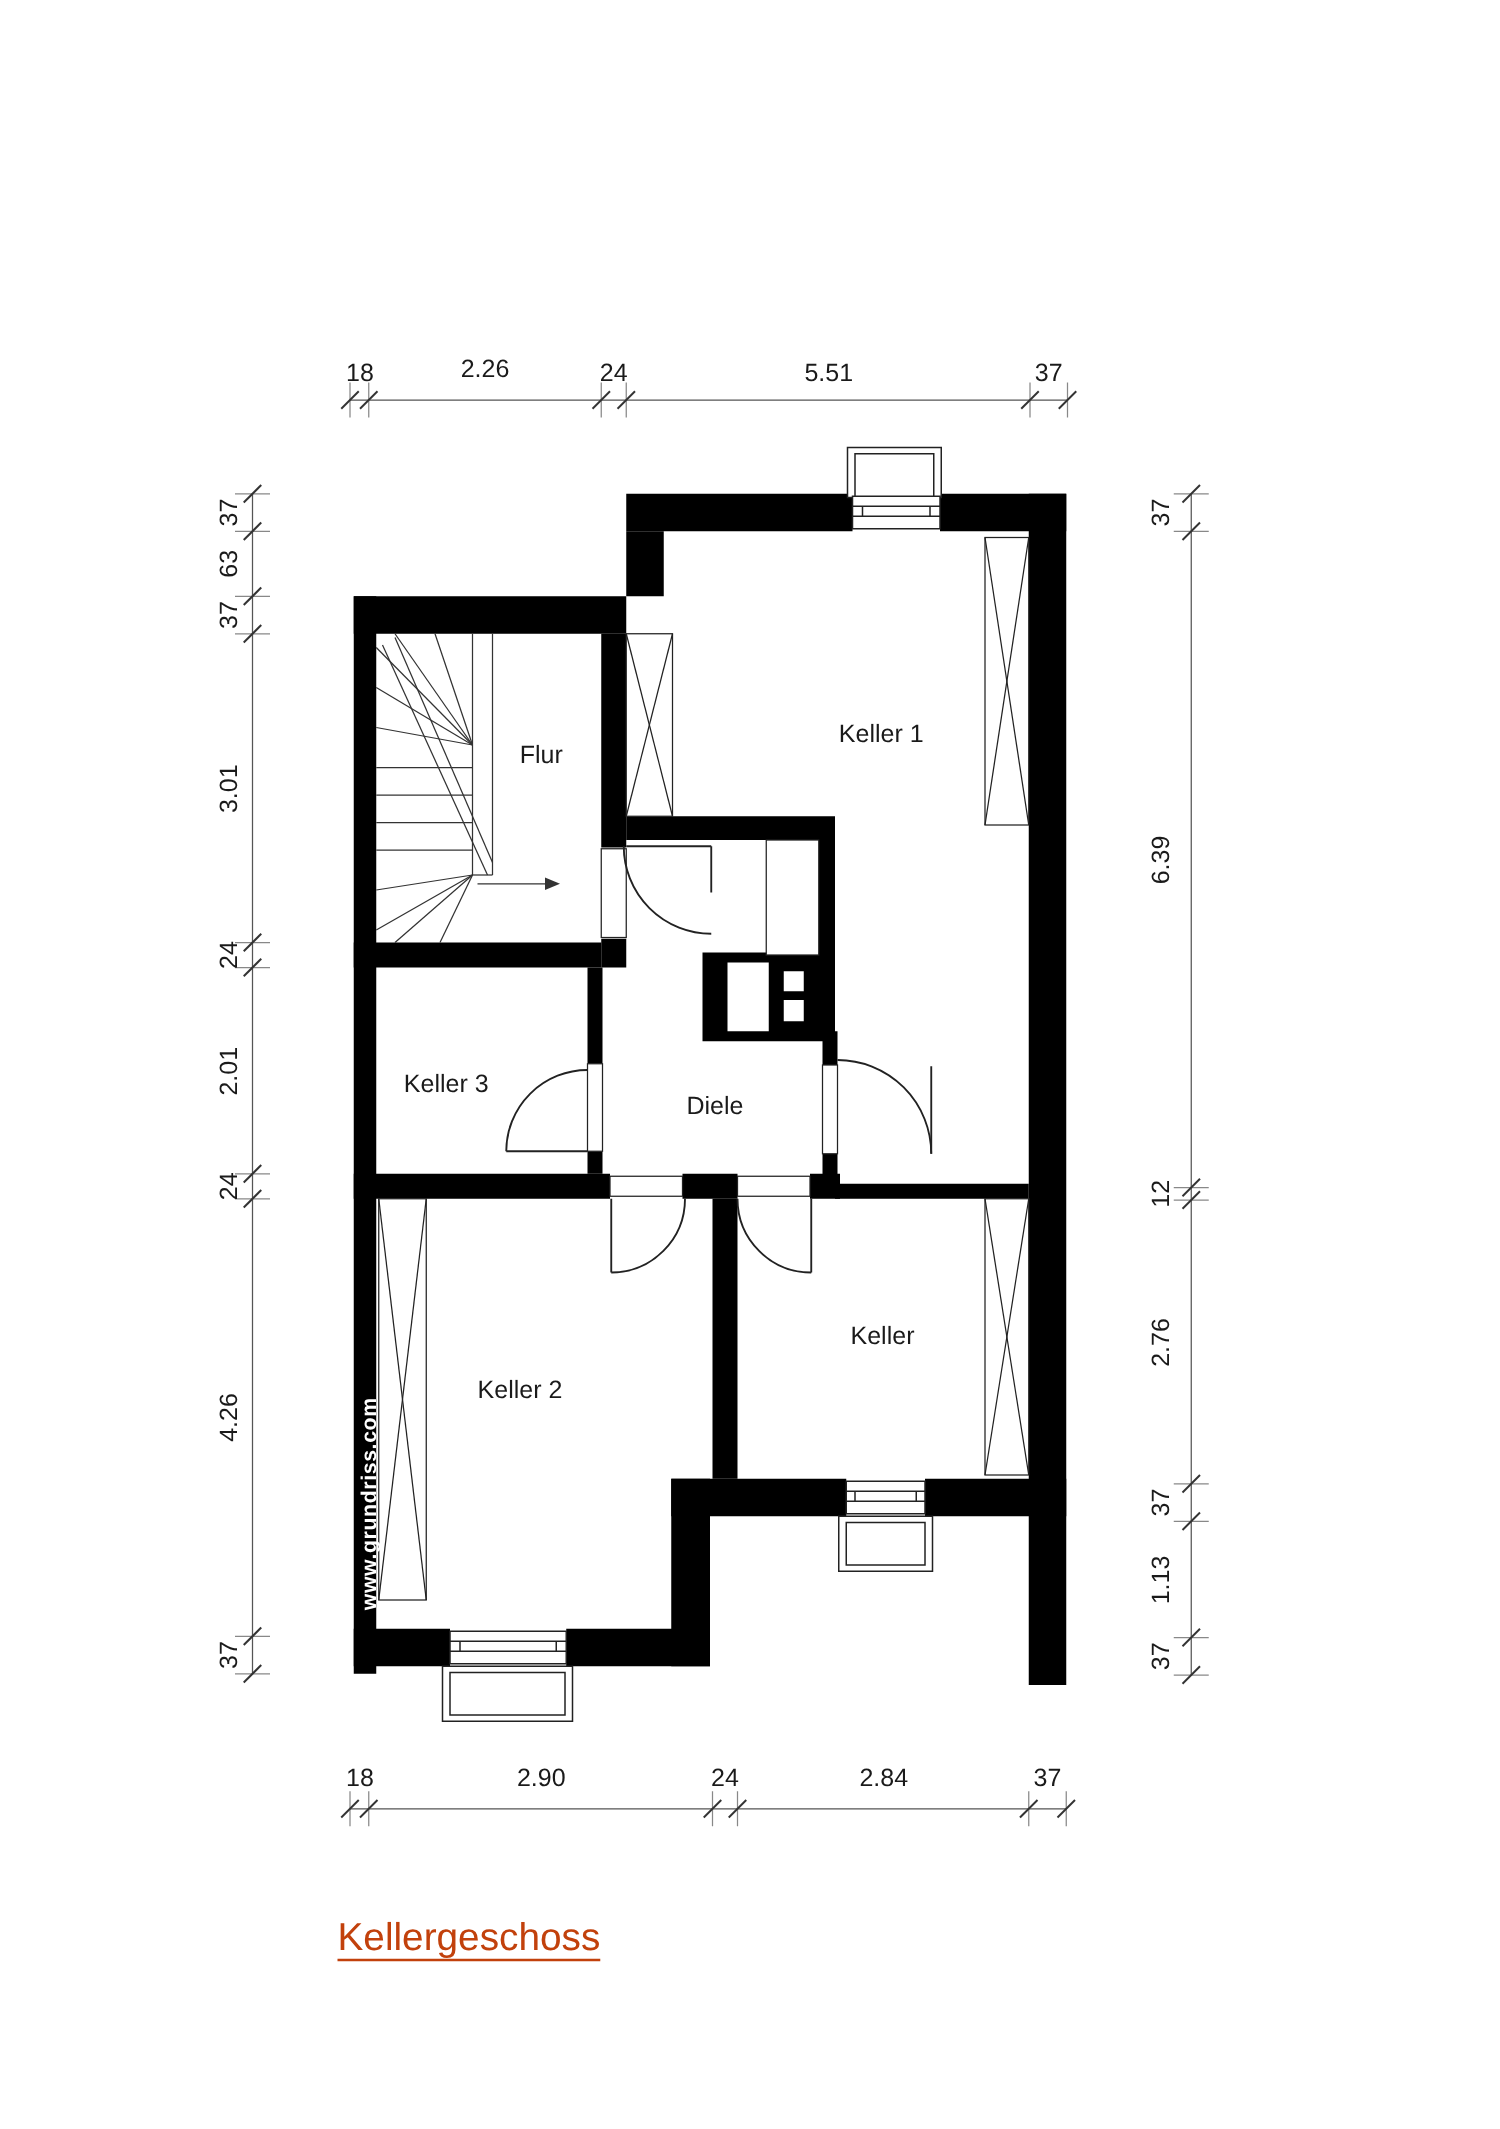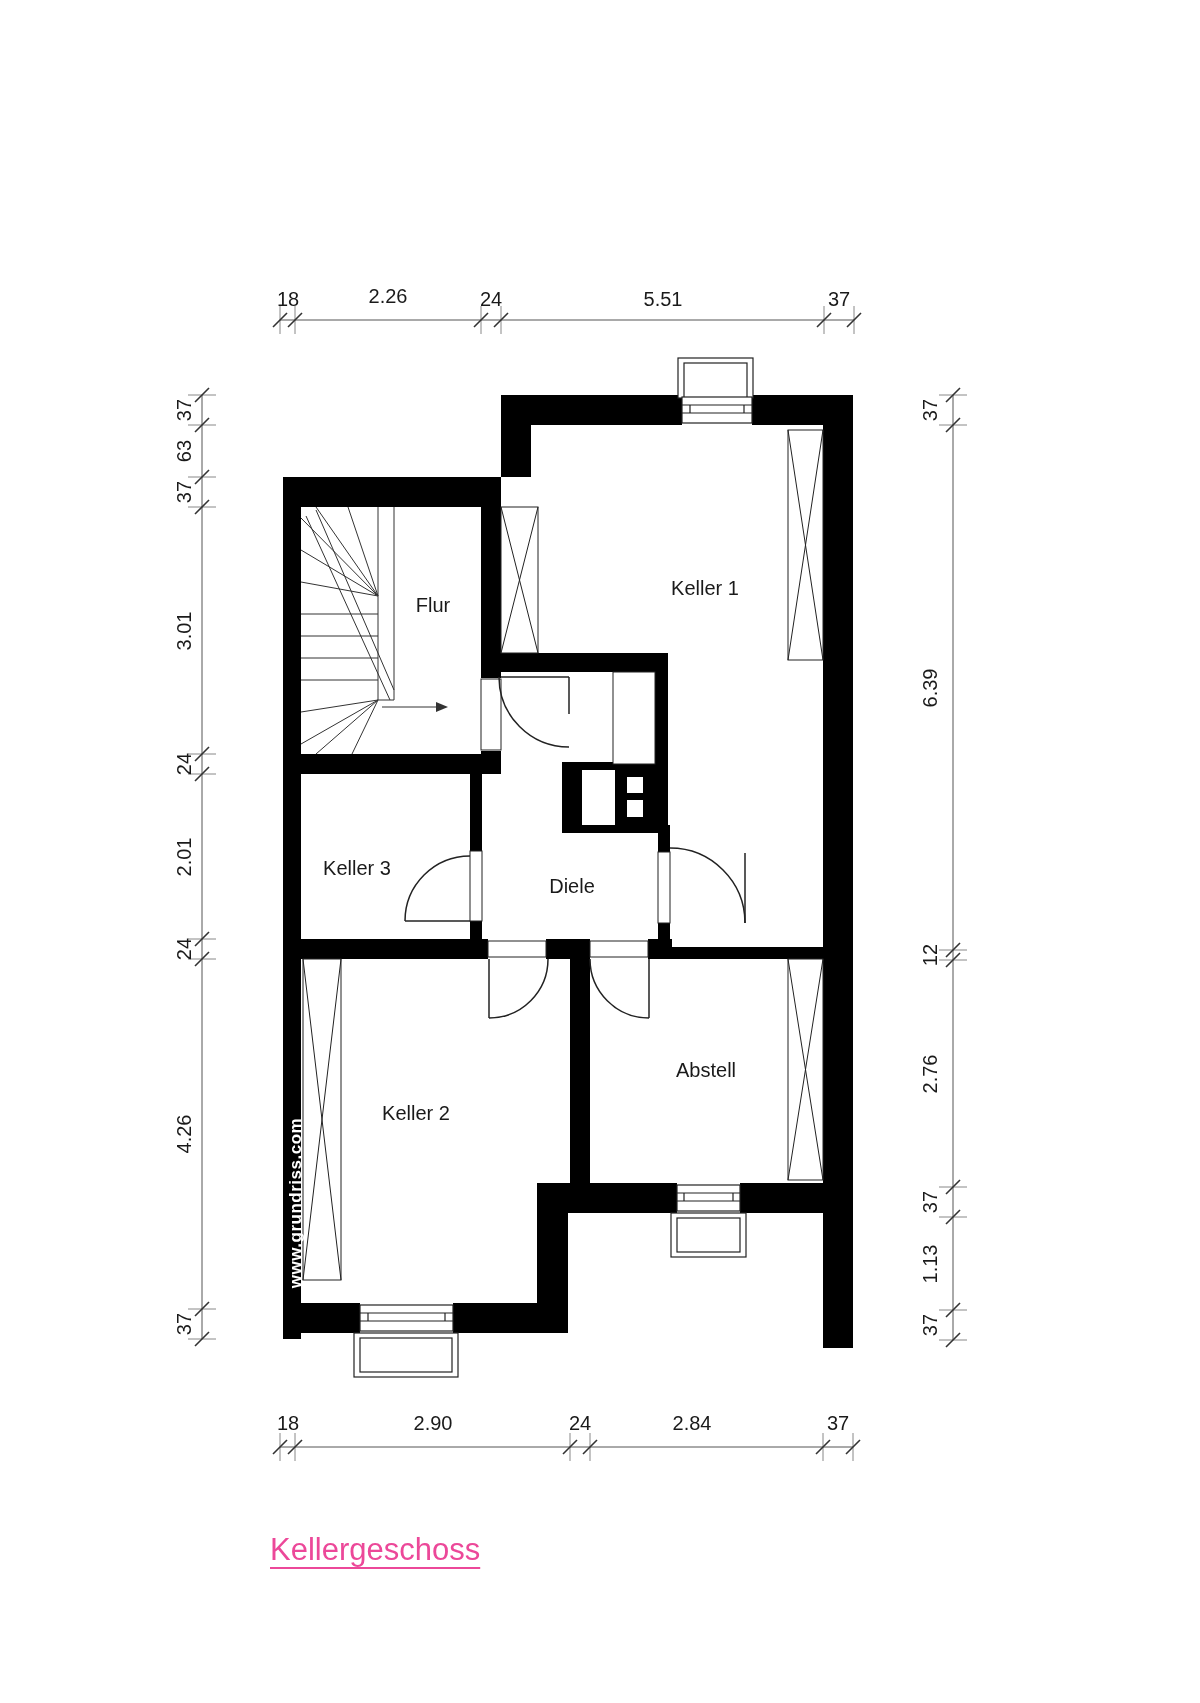--- a/index.html
+++ b/index.html
@@ -6,21 +6,21 @@
   #stage{position:relative;width:1200px;height:1703px;background:#ffffff;overflow:hidden;
          font-family:"Liberation Sans",sans-serif;color:#111;}
   #plan-svg{position:absolute;left:0;top:0;}
   .txt{position:absolute;transform:translate(-50%,-50%);white-space:nowrap;
        font-size:20px;color:#1a1a1a;}
   .txt.vert{transform:translate(-50%,-50%) rotate(-90deg);}
   .room-label{font-size:20px;}
   .dim-label{font-size:20px;}
   #page-title{position:absolute;transform:none;font-size:31px;
        text-decoration:underline;text-underline-offset:7px;
-       text-decoration-thickness:2px;color:#ec4899;}
+       text-decoration-thickness:2px;color:#c2410c;}
   #watermark{position:absolute;transform:translate(-50%,-50%) rotate(-90deg);
        color:#ffffff;font-weight:bold;font-size:17px;letter-spacing:.5px;}
 </style>
 </head>
 <body>
 
 <div id="stage">
 
 <svg id="plan-svg" width="1200" height="1703" viewBox="0 0 1200 1703">
 
@@ -253,32 +253,32 @@
     <line x1="946" y1="1317" x2="960" y2="1303"></line>
         <line x1="946" y1="1347" x2="960" y2="1333"></line>
   </g>
 </svg>
 
 <span class="txt room-label" style="left:433px;top:605px">Flur</span>
 <span class="txt room-label" style="left:705px;top:588px">Keller 1</span>
 <span class="txt room-label" style="left:357px;top:868px">Keller 3</span>
 <span class="txt room-label" style="left:572px;top:886px">Diele</span>
 <span class="txt room-label" style="left:416px;top:1113px">Keller 2</span>
-<span class="txt room-label" style="left:706px;top:1070px">Abstell</span>
+<span class="txt room-label" style="left:706px;top:1070px">Keller</span>
 
 <span class="txt dim-label" style="left:288px;top:299px">18</span>
 <span class="txt dim-label" style="left:388px;top:296px">2.26</span>
 <span class="txt dim-label" style="left:491px;top:299px">24</span>
 <span class="txt dim-label" style="left:663px;top:299px">5.51</span>
 <span class="txt dim-label" style="left:839px;top:299px">37</span>
 
 <span class="txt dim-label" style="left:288px;top:1423px">18</span>
 <span class="txt dim-label" style="left:433px;top:1423px">2.90</span>
 <span class="txt dim-label" style="left:580px;top:1423px">24</span>
-<span class="txt dim-label" style="left:692px;top:1423px">2.84</span>
+<span class="txt dim-label" style="left:707px;top:1423px">2.84</span>
 <span class="txt dim-label" style="left:838px;top:1423px">37</span>
 
 <span class="txt dim-label vert" style="left:184px;top:410px">37</span>
 <span class="txt dim-label vert" style="left:184px;top:451px">63</span>
 <span class="txt dim-label vert" style="left:184px;top:492px">37</span>
 <span class="txt dim-label vert" style="left:184px;top:631px">3.01</span>
 <span class="txt dim-label vert" style="left:184px;top:764px">24</span>
 <span class="txt dim-label vert" style="left:184px;top:857px">2.01</span>
 <span class="txt dim-label vert" style="left:184px;top:949px">24</span>
 <span class="txt dim-label vert" style="left:184px;top:1134px">4.26</span>

